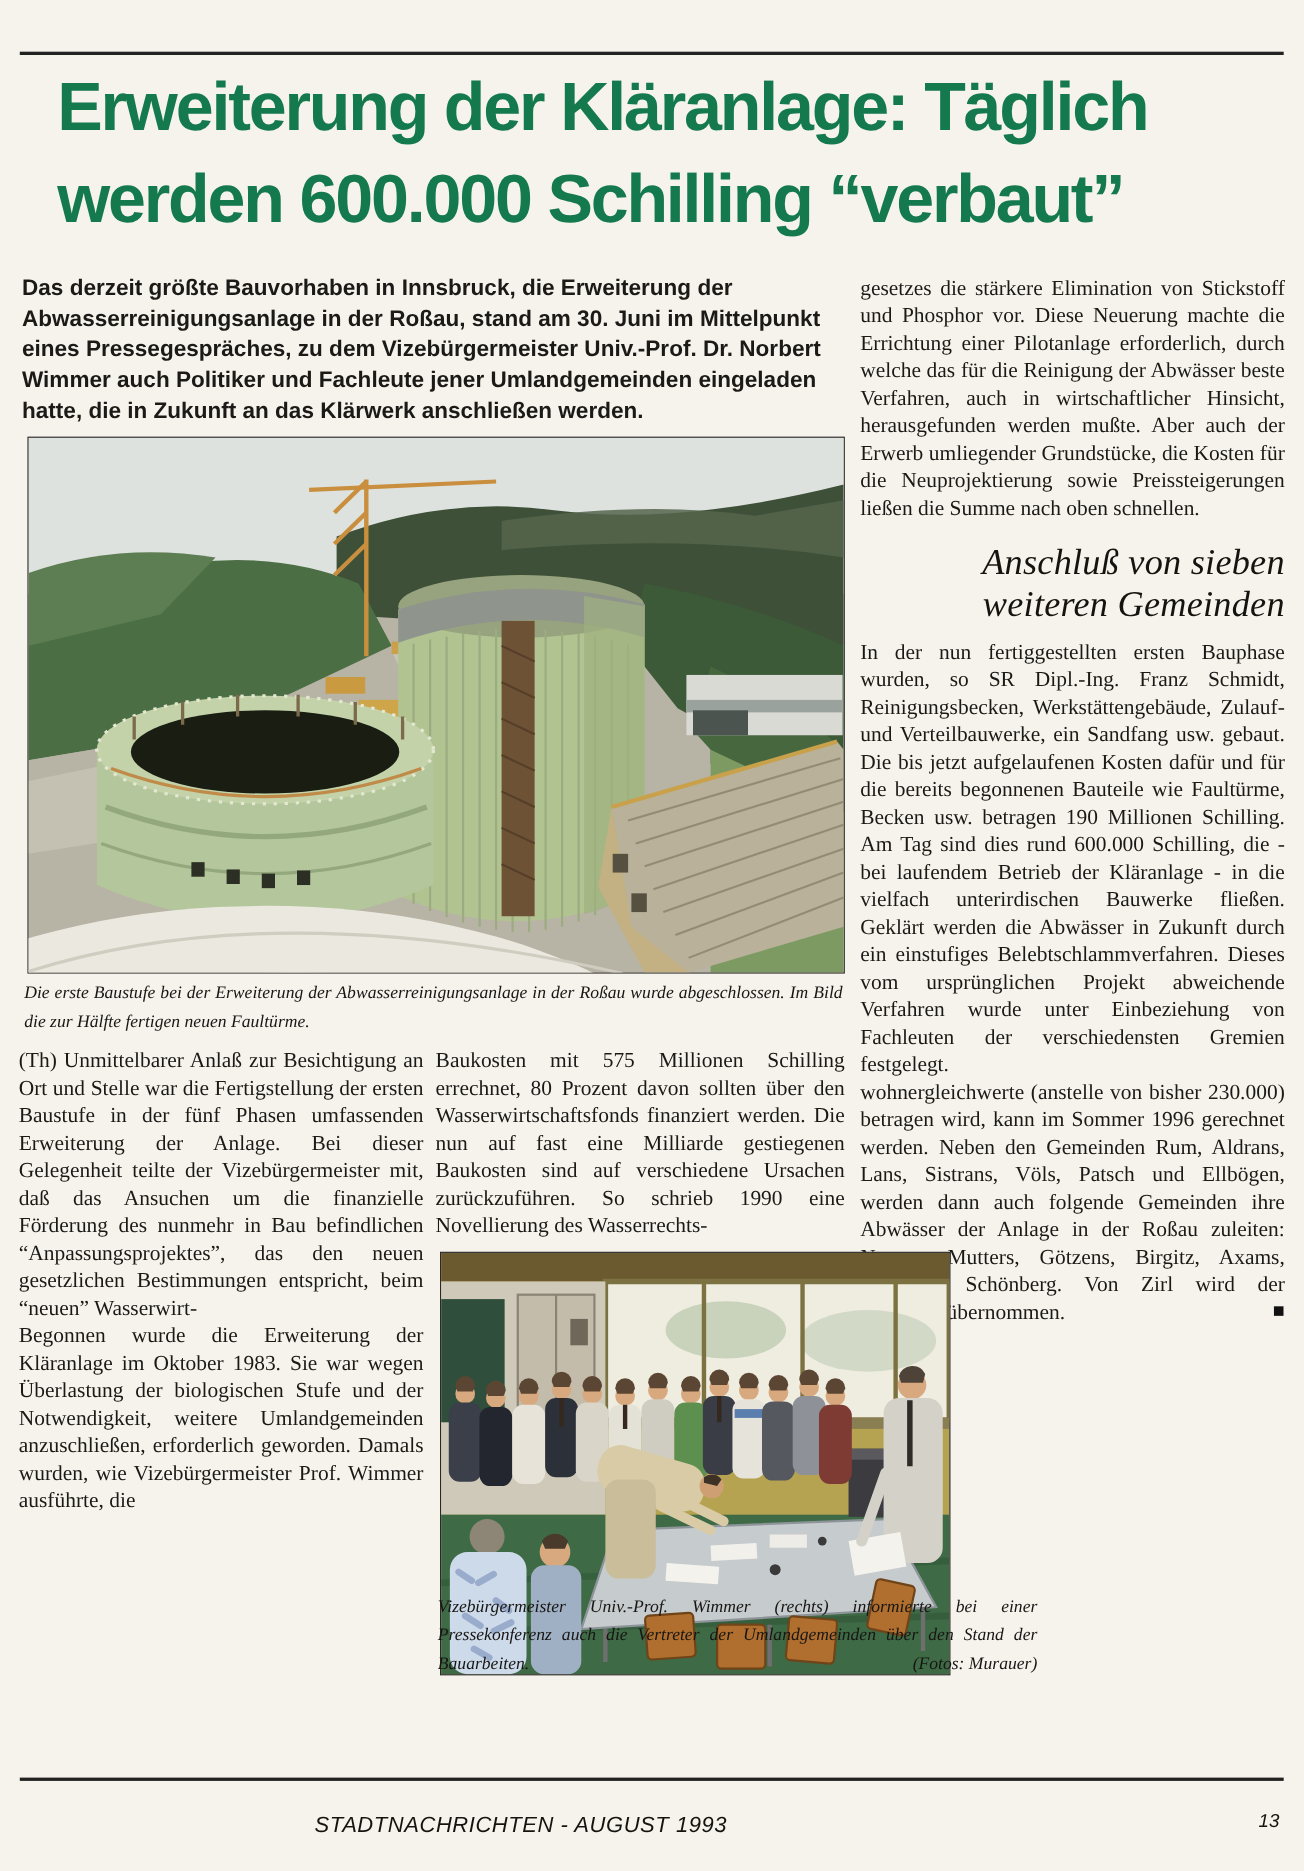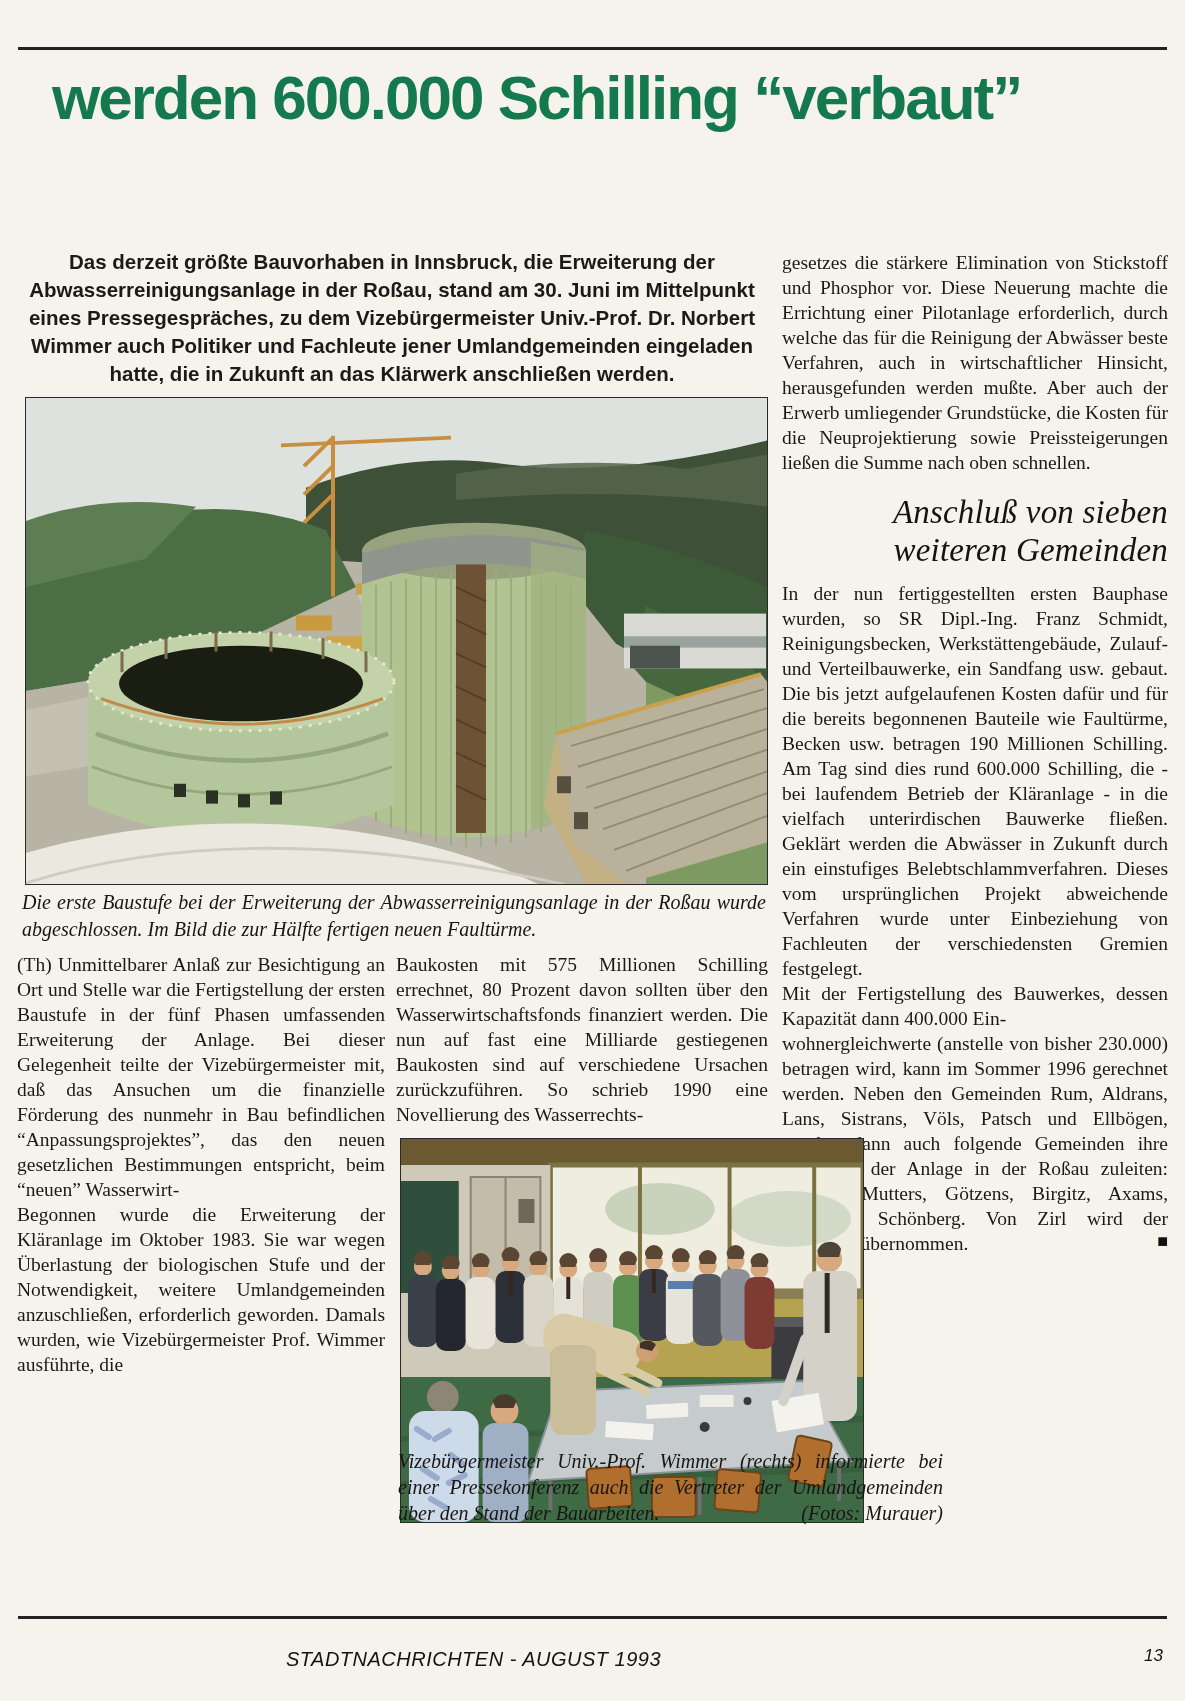--- a/index.html
+++ b/index.html
@@ -18,31 +18,31 @@
     font-family:"Liberation Sans", sans-serif;
     font-weight:600;font-size:62px;line-height:84px;letter-spacing:-2px;
     color:#15794e;
   }
   .headline .hl{display:block;white-space:nowrap;}
 
   .intro{
     position:absolute;left:20px;top:248px;width:744px;margin:0;
     font-family:"Liberation Sans", sans-serif;
     font-weight:700;font-size:20.5px;line-height:28px;
-    text-align:center;color:#1c1a17;
+    color:#1c1a17;
   }
 
   .photo{position:absolute;margin:0;border:1px solid #2a2a2a;background:#b9b5a8;}
   .photo svg{display:block;width:100%;height:100%;}
   .photo1{left:25px;top:397px;width:741px;height:486px;}
   .photo2{left:400px;top:1138px;width:462px;height:383px;}
 
   .caption{
     position:absolute;margin:0;
-    font-style:italic;font-size:20px;line-height:27px;color:#181614;
+    font-style:italic;font-size:16px;line-height:27px;color:#181614;
     text-align:justify;
   }
   .caption1{left:22px;top:889px;width:744px;}
   .caption2{left:398px;top:1448px;width:545px;min-height:80px;line-height:26px;}
   .caption2 .credit{position:absolute;right:0;bottom:2px;font-style:italic;}
 
   .col{position:absolute;top:952px;font-size:19.5px;line-height:25px;text-align:justify;}
   .col p{margin:0;}
   .col1{left:17px;width:368px;}
   .col2{left:396px;width:372px;}
@@ -75,20 +75,21 @@
   }
 </style>
 </head>
 <body>
 
 <div class="page">
 
   <div class="rule rule-top"></div>
 
   <h1 class="headline">
+    <span class="hl">Erweiterung der Kläranlage: Täglich</span>
     <span class="hl">werden 600.000 Schilling “verbaut”</span>
   </h1>
 
   <p class="intro">Das derzeit größte Bauvorhaben in Innsbruck, die Erweiterung der Abwasserreinigungsanlage in der Roßau, stand am 30. Juni im Mittelpunkt eines Pressegespräches, zu dem Vizebürgermeister Univ.-Prof. Dr. Norbert Wimmer auch Politiker und Fachleute jener Umlandgemeinden eingeladen hatte, die in Zukunft an das Klärwerk anschließen werden.</p>
 
   <figure class="photo photo1">
     <svg viewBox="0 0 741 514" preserveAspectRatio="none">
       <rect width="741" height="514" fill="#b7b3a5"></rect>
       <rect width="741" height="150" fill="#dde2df"></rect>
       <path d="M280,95 Q380,55 480,70 Q590,85 741,45 L741,200 L280,170 Z" fill="#3e5038"></path>
@@ -171,21 +172,20 @@
   </div>
 
   <div class="col col2">
     <p>Baukosten mit 575 Millionen Schilling errechnet, 80 Prozent davon sollten über den Wasserwirtschaftsfonds finanziert werden. Die nun auf fast eine Milliarde gestiegenen Baukosten sind auf verschiedene Ursachen zurückzuführen. So schrieb 1990 eine Novellierung des Wasserrechts-</p>
   </div>
 
   <div class="col col3">
     <p>gesetzes die stärkere Elimination von Stickstoff und Phosphor vor. Diese Neuerung machte die Errichtung einer Pilotanlage erforderlich, durch welche das für die Reinigung der Abwässer beste Verfahren, auch in wirtschaftlicher Hinsicht, herausgefunden werden mußte. Aber auch der Erwerb umliegender Grundstücke, die Kosten für die Neuprojektierung sowie Preissteigerungen ließen die Summe nach oben schnellen.</p>
     <h2 class="subhead">Anschluß von sieben weiteren Gemeinden</h2>
     <p>In der nun fertiggestellten ersten Bauphase wurden, so SR Dipl.-Ing. Franz Schmidt, Reinigungsbecken, Werkstättengebäude, Zulauf- und Verteilbauwerke, ein Sandfang usw. gebaut. Die bis jetzt aufgelaufenen Kosten dafür und für die bereits begonnenen Bauteile wie Faultürme, Becken usw. betragen 190 Millionen Schilling. Am Tag sind dies rund 600.000 Schilling, die - bei laufendem Betrieb der Kläranlage - in die vielfach unterirdischen Bauwerke fließen. Geklärt werden die Abwässer in Zukunft durch ein einstufiges Belebtschlammverfahren. Dieses vom ursprünglichen Projekt abweichende Verfahren wurde unter Einbeziehung von Fachleuten der verschiedensten Gremien festgelegt.</p>
-    <p>Mit der Fertigstellung des Bauwerkes, dessen Kapazität dann 400.000 Ein-</p>
     <div class="endwrap">
       <p class="wraptext">wohnergleichwerte (anstelle von bisher 230.000) betragen wird, kann im Sommer 1996 gerechnet werden. Neben den Gemeinden Rum, Aldrans, Lans, Sistrans, Völs, Patsch und Ellbögen, werden dann auch folgende Gemeinden ihre Abwässer der Anlage in der Roßau zuleiten: Natters, Mutters, Götzens, Birgitz, Axams, Grinzens, Schönberg. Von Zirl wird der Schlamm übernommen.</p>
       <span class="endmark">■</span>
     </div>
   </div>
 
   <figure class="photo photo2">
     <svg viewBox="0 0 464 383" preserveAspectRatio="none">
       <defs>
         <g id="prs">

